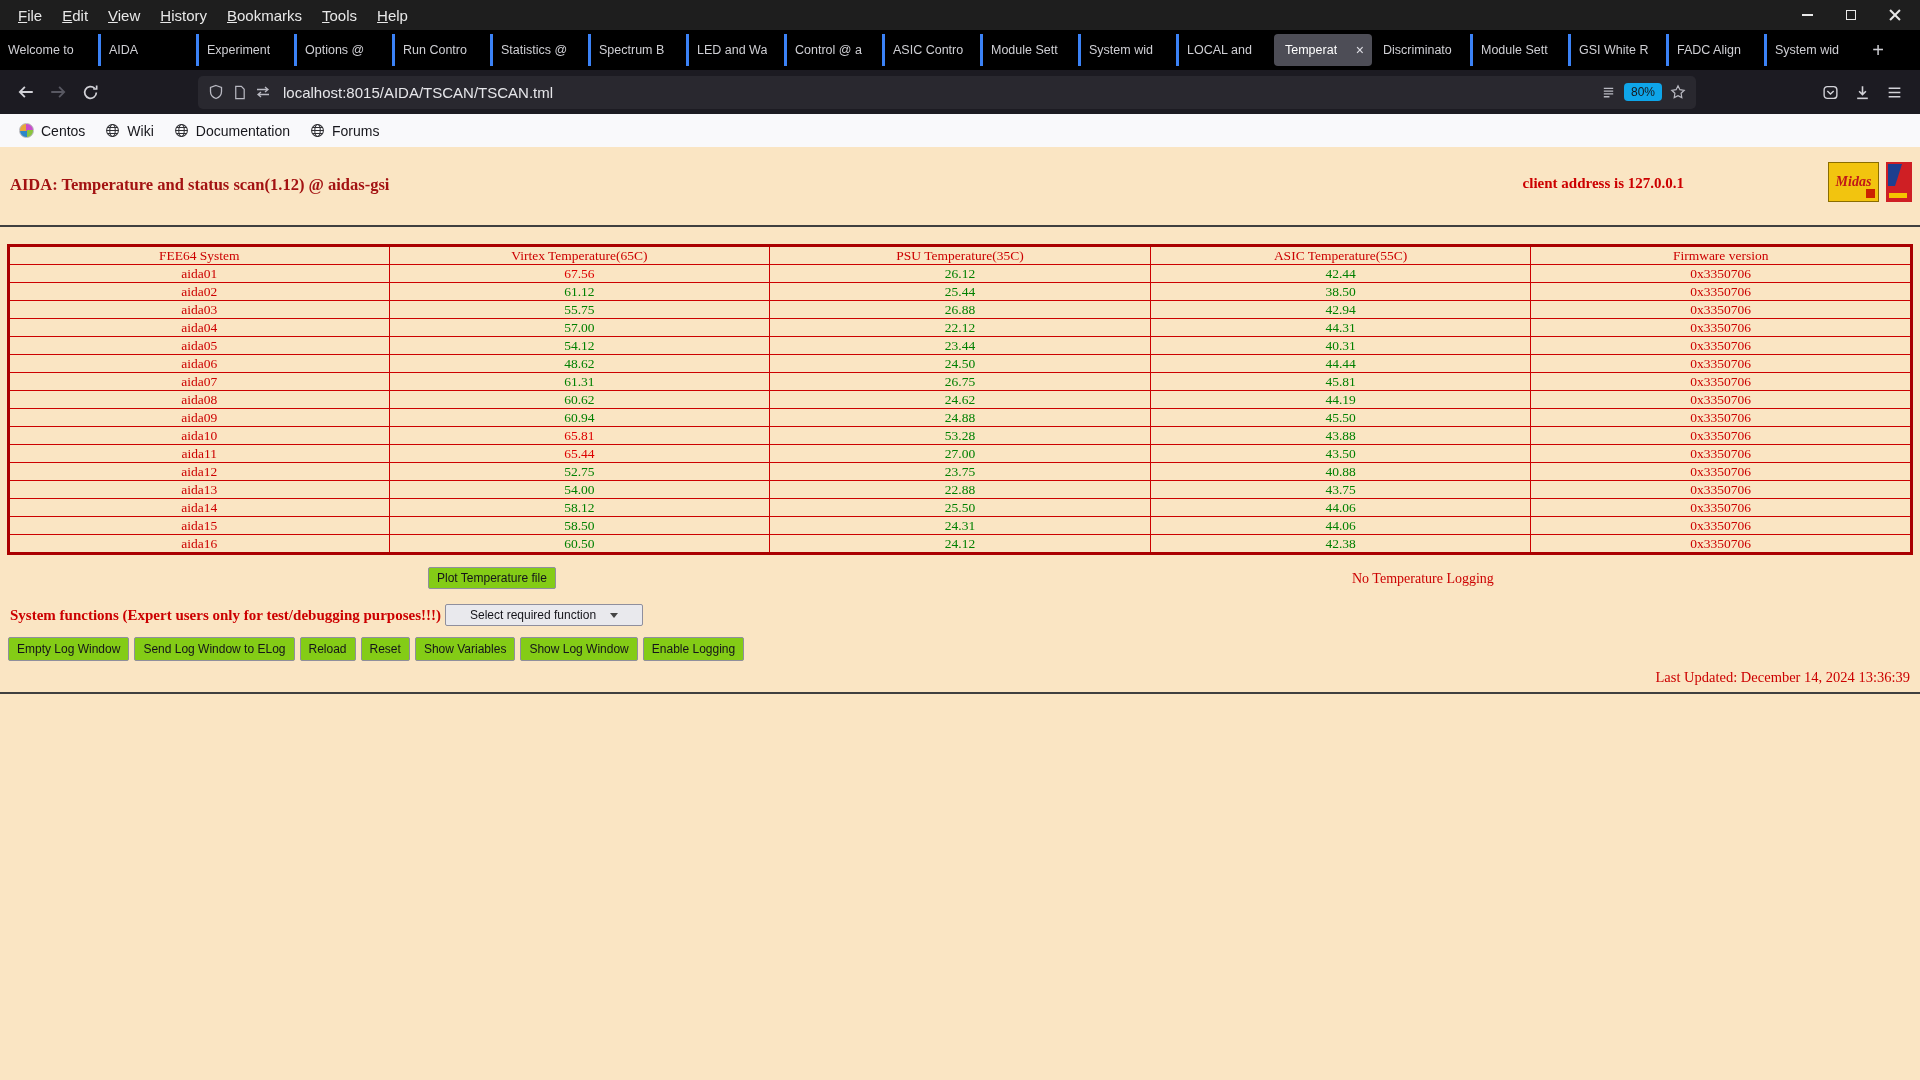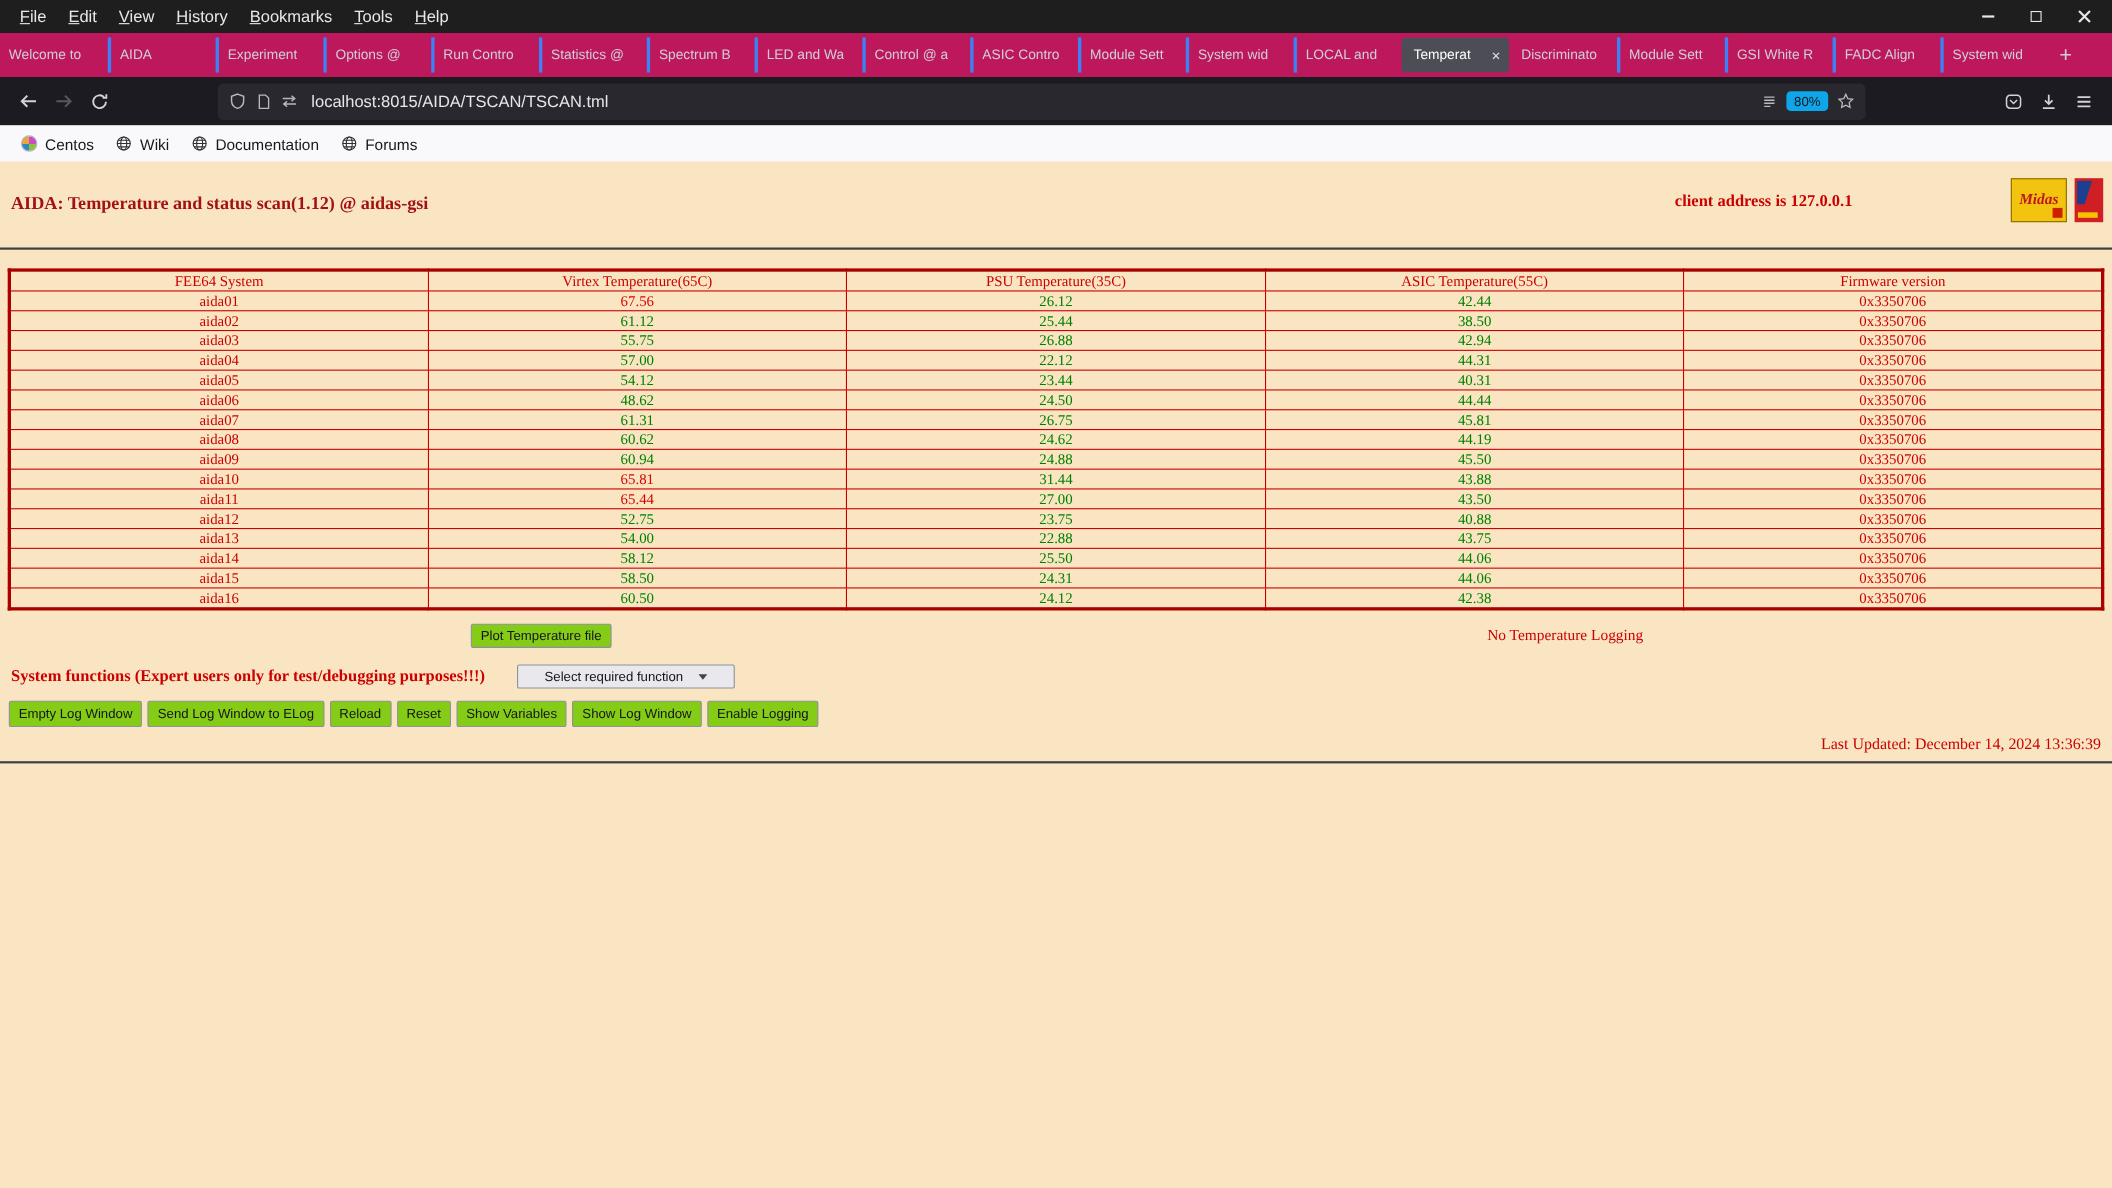--- a/index.html
+++ b/index.html
@@ -11,21 +11,21 @@
   .menu-items{display:flex;align-items:center;height:100%;}
   .menu-item{padding:0 10px;cursor:default;}
   .win-controls{margin-left:auto;display:flex;align-items:center;gap:30px;padding-right:18px;height:100%;}
   .wc{display:flex;align-items:center;justify-content:center;width:14px;height:14px;}
   .wc-min-glyph{width:11px;height:2px;background:#e8e8e8;display:block;}
   .wc-max-glyph{width:10px;height:10px;border:1.5px solid #e8e8e8;display:block;}
   .wc-x{position:relative;width:12px;height:12px;display:block;}
   .wc-x::before,.wc-x::after{content:"";position:absolute;left:5px;top:-1px;width:2px;height:14px;background:#e8e8e8;}
   .wc-x::before{transform:rotate(45deg);} .wc-x::after{transform:rotate(-45deg);}
 
-  .tabbar{height:40px;background:#be185d;display:flex;align-items:center;}
+  .tabbar{height:40px;background:#000000;display:flex;align-items:center;}
   .tabs{display:flex;align-items:center;height:100%;overflow:hidden;}
   .tab{flex:0 0 98px;max-width:98px;height:32px;display:flex;align-items:center;padding:0 8px;color:#cfcfd4;font-size:12.5px;white-space:nowrap;overflow:hidden;border-left:3px solid #3b82f6;}
   .tab:first-child{border-left:none;}
   .tab.active{background:#4d4d56;border-radius:4px;color:#fff;justify-content:space-between;border-left-color:transparent;}
   .tab.active + .tab{border-left-color:transparent;}
   .tab-label{overflow:hidden;white-space:nowrap;}
   .tab-close{margin-left:6px;font-size:14px;color:#e0e0e6;}
   .newtab{width:32px;height:32px;display:flex;align-items:center;justify-content:center;color:#cfcfd4;font-size:20px;}
 
   .navbar{height:44px;background:#1c1b22;display:flex;align-items:center;padding:0 10px;justify-content:space-between;}
@@ -61,21 +61,21 @@
   .cell-name{color:#cc0000;}
   .cell-ok{color:#008000;}
   .cell-alarm{color:#dd0000;}
 
   .plot-row{position:relative;height:26px;margin-top:12px;}
   .plot-btn{position:absolute;left:428px;top:0;}
   .no-logging{position:absolute;left:1352px;top:4px;color:#cc0000;font-size:14px;}
 
   .form-btn{font-family:"Liberation Sans",sans-serif;font-size:12px;color:#15141a;background:#84cc16;border:1px solid #8f8f9d;border-radius:2px;padding:3px 8px;cursor:default;}
 
-  .sysfunc-row{display:flex;align-items:center;gap:29px;margin:10px 0 0 10px;height:24px;}
+  .sysfunc-row{display:flex;align-items:center;gap:4px;margin:10px 0 0 10px;height:24px;}
   .sysfunc-label{color:#cc0000;font-weight:bold;font-size:15px;}
   .select{display:flex;align-items:center;font-family:"Liberation Sans",sans-serif;font-size:12px;color:#15141a;background:#e9e9ed;border:1px solid #8f8f9d;border-radius:2px;padding:3px 24px;}
   .sel-arrow{width:0;height:0;border-left:4px solid transparent;border-right:4px solid transparent;border-top:5px solid #444;margin-left:14px;}
 
   .buttons-row{display:flex;gap:5px;margin:10px 0 0 8px;height:24px;}
   .last-updated{text-align:right;margin:8px 10px 0 0;color:#cc0000;font-size:14.5px;}
   .rule.bottom{margin-top:6px;}
 </style>
 </head>
 <body>
@@ -355,21 +355,21 @@
         <tr class="data-row">
           <td class="cell-name">aida09</td>
           <td class="cell-ok">60.94</td>
           <td class="cell-ok">24.88</td>
           <td class="cell-ok">45.50</td>
           <td class="cell-name">0x3350706</td>
         </tr>
         <tr class="data-row">
           <td class="cell-name">aida10</td>
           <td class="cell-alarm">65.81</td>
-          <td class="cell-ok">31.44</td>
+          <td class="cell-ok">53.28</td>
           <td class="cell-ok">43.88</td>
           <td class="cell-name">0x3350706</td>
         </tr>
         <tr class="data-row">
           <td class="cell-name">aida11</td>
           <td class="cell-alarm">65.44</td>
           <td class="cell-ok">27.00</td>
           <td class="cell-ok">43.50</td>
           <td class="cell-name">0x3350706</td>
         </tr>

